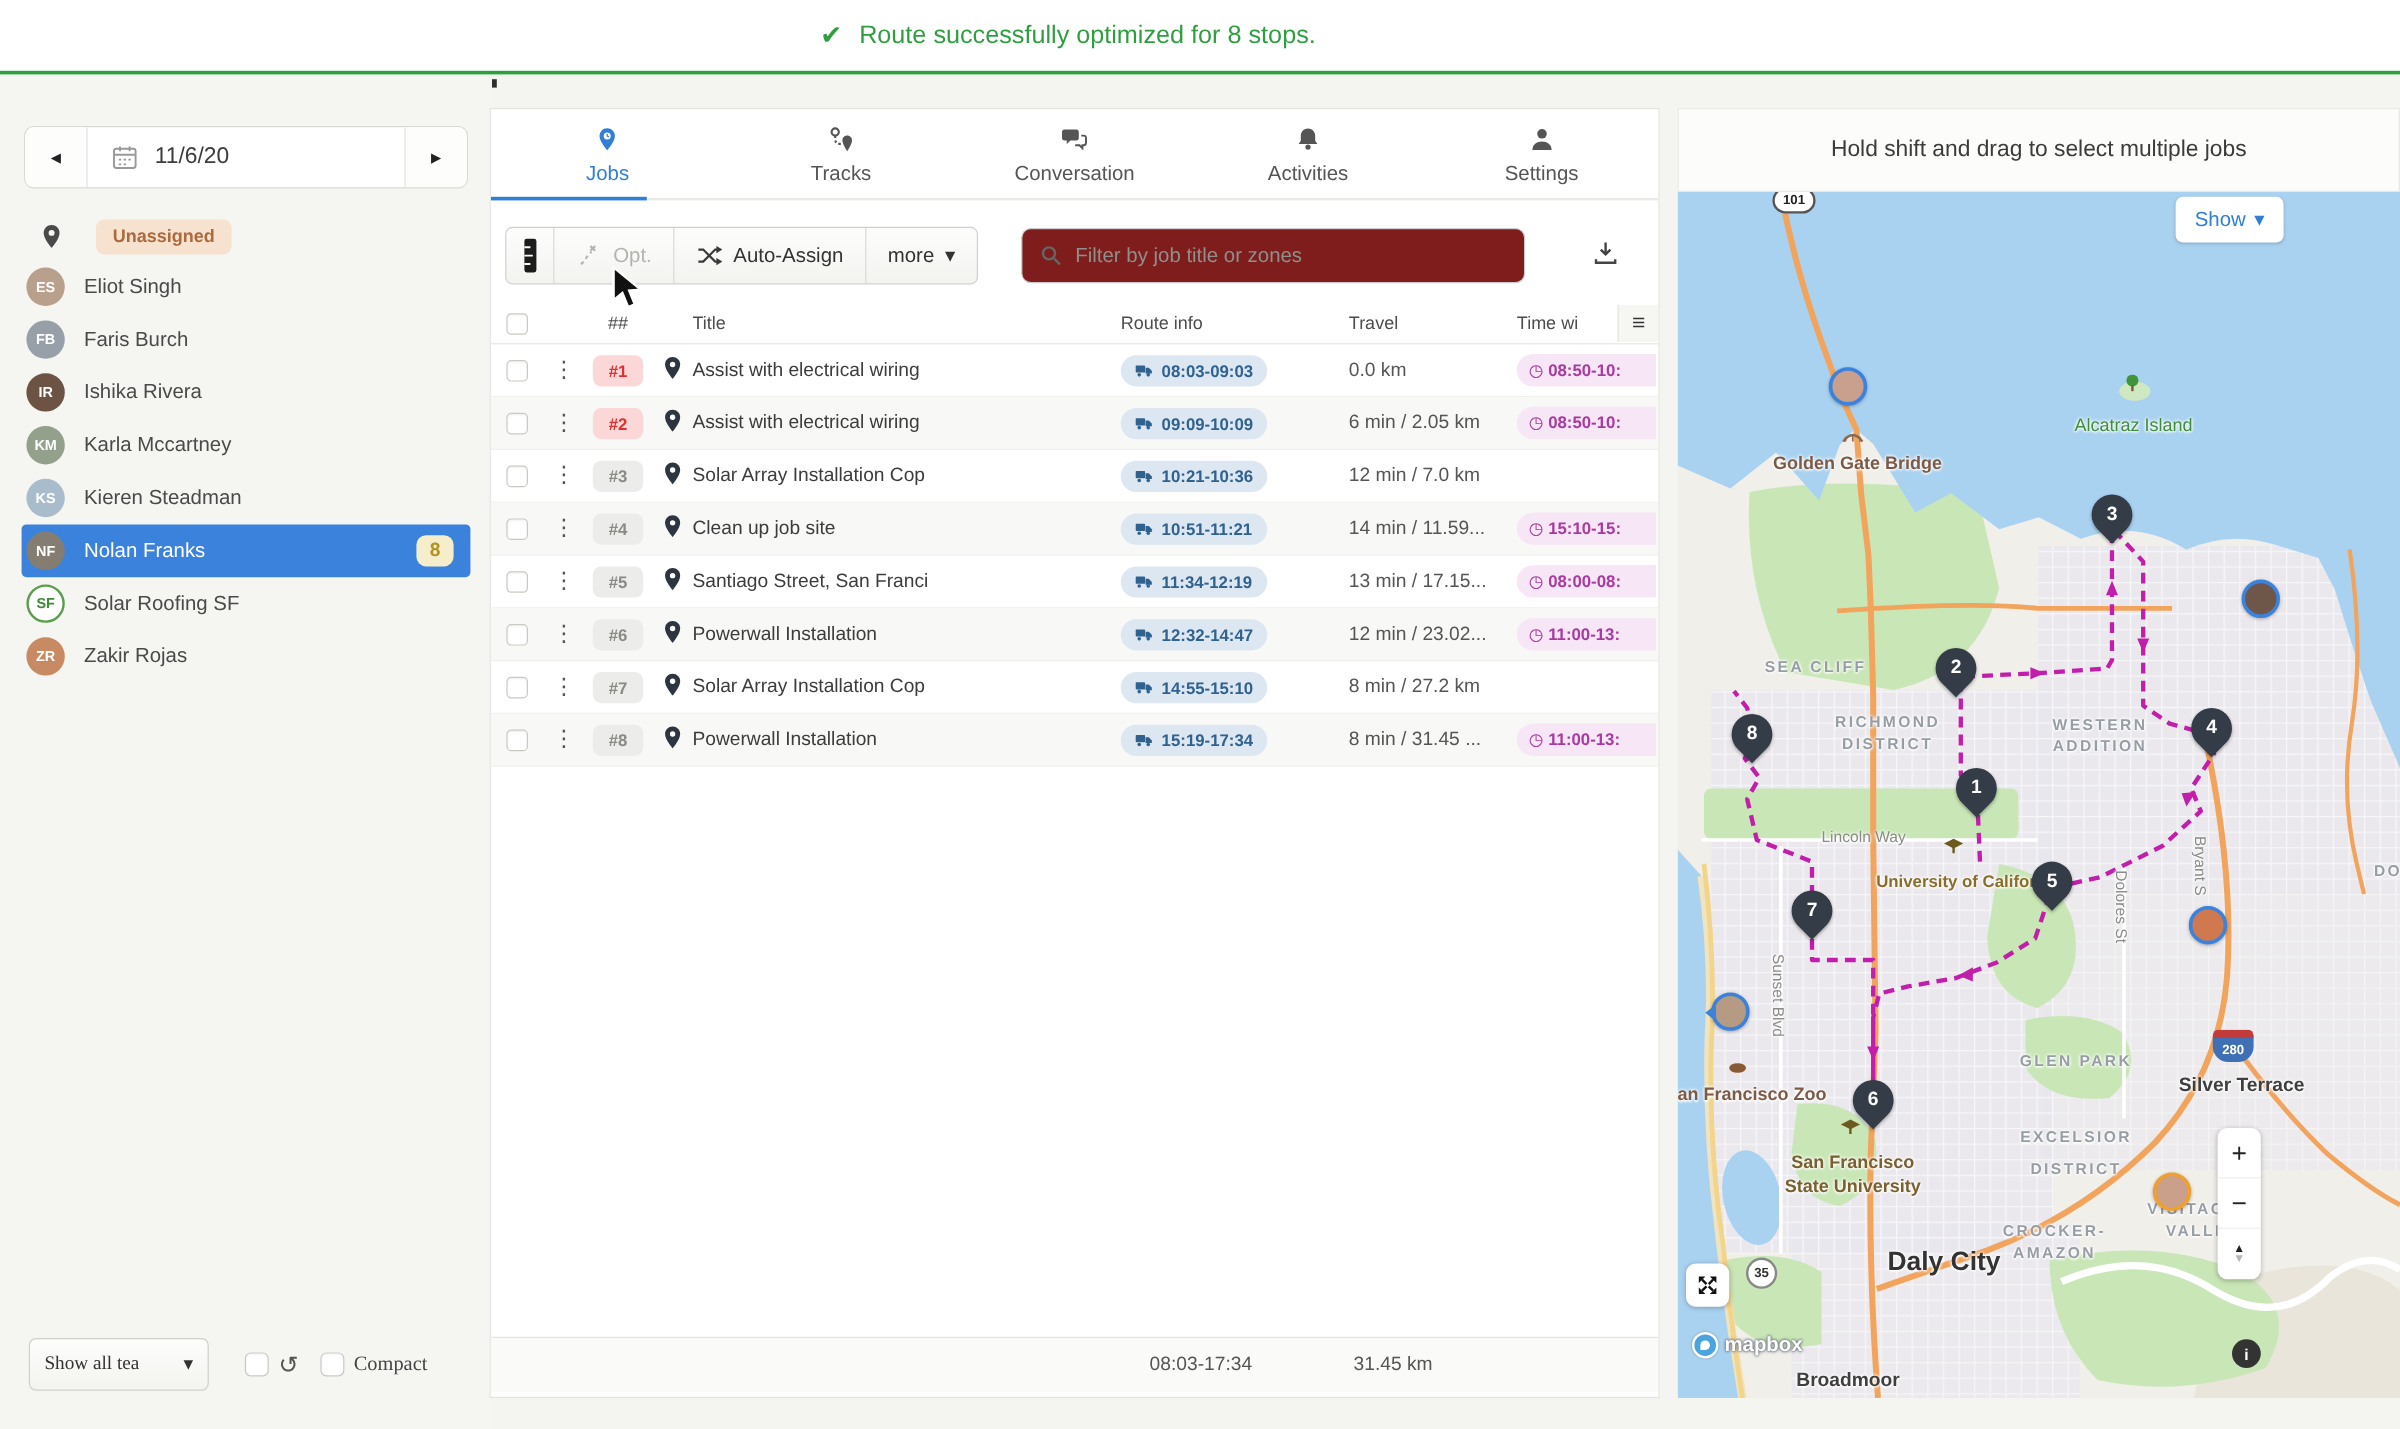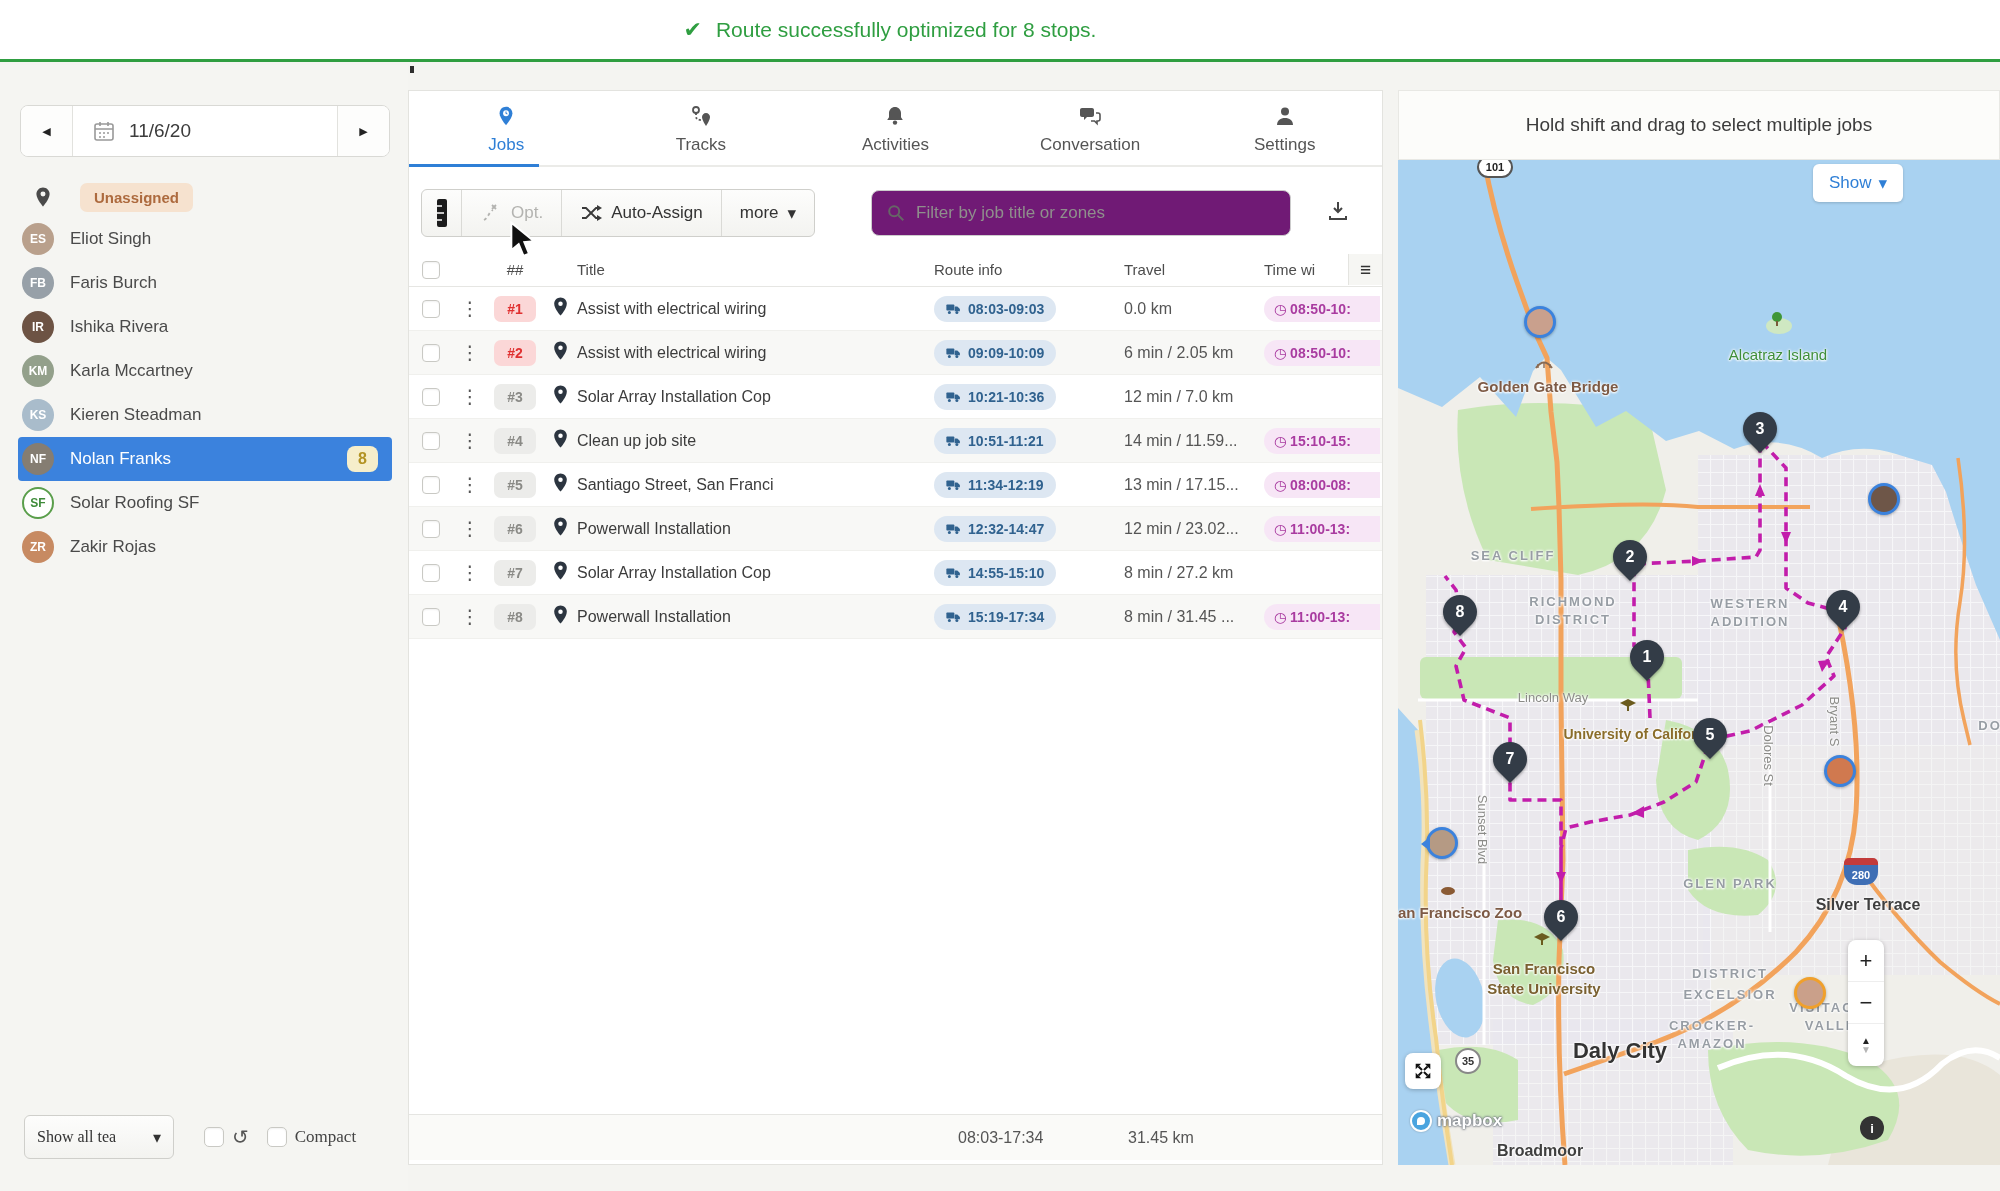--- a/index.html
+++ b/index.html
@@ -51,21 +51,21 @@
   .tab.active { color:var(--accent); }
   .tab.active::after { content:""; position:absolute; left:0; bottom:-2px; width:130px; height:3px; background:var(--accent); }
   .toolbar { display:flex; align-items:center; padding:22px 12px 12px 12px; }
   .btngroup { display:flex; border:1px solid #cfcfcb; border-radius:6px; overflow:hidden;
     background:linear-gradient(#fdfdfc,#f3f3f0); }
   .tbtn { display:flex; align-items:center; justify-content:center; gap:9px; height:46px; padding:0 18px;
     border-right:1px solid #dadad6; font-size:17px; color:#333; }
   .tbtn:last-child { border-right:none; }
   .tbtn.ruler { width:40px; padding:0; }
   .tbtn.opt { color:#b3b3b0; }
-  .search { margin-left:56px; width:420px; height:46px; border:1px solid #ccc; border-radius:8px; background:#701a75;
+  .search { margin-left:36px; width:420px; height:46px; border:1px solid #ccc; border-radius:8px; background:#7f1d1d;
     display:flex; align-items:center; padding:0 14px; gap:10px; }
   .search .ph { color:#8f8f8c; font-size:17px; }
   .dl { margin-left:auto; margin-right:20px; }
   .grid8 { display:grid; grid-template-columns:44px 34px 56px 34px 1fr 180px 150px 118px; align-items:center; }
   .thead { height:34px; border-bottom:1px solid #e6e6e3; color:#4c4c4c; font-size:15px; position:relative; margin-top:4px; }
   .thead .hnum { text-align:center; }
   .hmenu { position:absolute; right:0; top:1px; width:34px; height:31px; border-left:1px solid #e4e4e0;
     display:flex; align-items:center; justify-content:center; font-size:19px; color:#333; background:#f6f6f3; }
   .jrow { height:44px; border-bottom:1px solid #f0f0ed; }
   .jrow:nth-child(even) { background:#f8f8f6; }
@@ -253,31 +253,31 @@
     <div class="tab">
       <svg width="24" height="24" viewBox="0 0 24 24">
           <circle cx="7" cy="6" r="3" fill="none" stroke="currentColor" stroke-width="1.8"></circle>
           <path d="M7 9v3c0 3 2 4 5 4h1" fill="none" stroke="currentColor" stroke-width="1.8" stroke-dasharray="2 2"></path>
           <path d="M17 9c-2.2 0-4 1.8-4 4 0 3 4 9 4 9s4-6 4-9c0-2.2-1.8-4-4-4z" fill="currentColor"></path>
         </svg>
       <span>Tracks</span>
     </div>
     <div class="tab">
       <svg width="24" height="24" viewBox="0 0 24 24">
+          <path d="M4 4h10c1.1 0 2 .9 2 2v5c0 1.1-.9 2-2 2H9l-3 3v-3H4c-1.1 0-2-.9-2-2V6c0-1.1.9-2 2-2z" fill="currentColor"></path>
+          <path d="M18 9h2c1.1 0 2 .9 2 2v4c0 1.1-.9 2-2 2h-1v2.5L16.5 17H13" fill="none" stroke="currentColor" stroke-width="1.6"></path>
+        </svg>
+      <span>Conversation</span>
+    </div>
+    <div class="tab">
+      <svg width="24" height="24" viewBox="0 0 24 24">
           <path d="M12 3c-3.3 0-6 2.7-6 6v4.2L4.2 16h15.6L18 13.2V9c0-3.3-2.7-6-6-6z" fill="currentColor"></path>
           <circle cx="12" cy="18.6" r="2.2" fill="currentColor"></circle>
         </svg>
       <span>Activities</span>
-    </div>
-    <div class="tab">
-      <svg width="24" height="24" viewBox="0 0 24 24">
-          <path d="M4 4h10c1.1 0 2 .9 2 2v5c0 1.1-.9 2-2 2H9l-3 3v-3H4c-1.1 0-2-.9-2-2V6c0-1.1.9-2 2-2z" fill="currentColor"></path>
-          <path d="M18 9h2c1.1 0 2 .9 2 2v4c0 1.1-.9 2-2 2h-1v2.5L16.5 17H13" fill="none" stroke="currentColor" stroke-width="1.6"></path>
-        </svg>
-      <span>Conversation</span>
     </div>
     <div class="tab">
       <svg width="24" height="24" viewBox="0 0 24 24">
           <circle cx="12" cy="7.5" r="4" fill="currentColor"></circle>
           <path d="M4 21c0-4.4 3.6-7 8-7s8 2.6 8 7z" fill="currentColor"></path>
         </svg>
       <span>Settings</span>
     </div>
   </div>
 
@@ -664,21 +664,21 @@
       <div class="mlabel road vert" style="left:370px;top:588px">Dolores St</div>
 
       <div class="mlabel road vert" style="left:436px;top:554px">Bryant S</div>
 
       <div class="mlabel district" style="left:332px;top:716px">GLEN PARK</div>
 
       <div class="mlabel city-sm" style="left:470px;top:736px">Silver Terrace</div>
 
       <div class="mlabel poi-brown" style="left:62px;top:744px">an Francisco Zoo</div>
 
-      <div class="mlabel district" style="left:332px;top:827px">EXCELSIOR</div>
+      <div class="mlabel district" style="left:332px;top:780px">EXCELSIOR</div>
 
       <div class="mlabel district" style="left:332px;top:806px">DISTRICT</div>
 
       <div class="mlabel poi-gold2" style="left:146px;top:800px">San Francisco</div>
 
       <div class="mlabel poi-gold2" style="left:146px;top:820px">State University</div>
 
       <div class="mlabel district" style="left:438px;top:840px">VISITACION</div>
 
       <div class="mlabel district" style="left:438px;top:858px">VALLEY</div>

